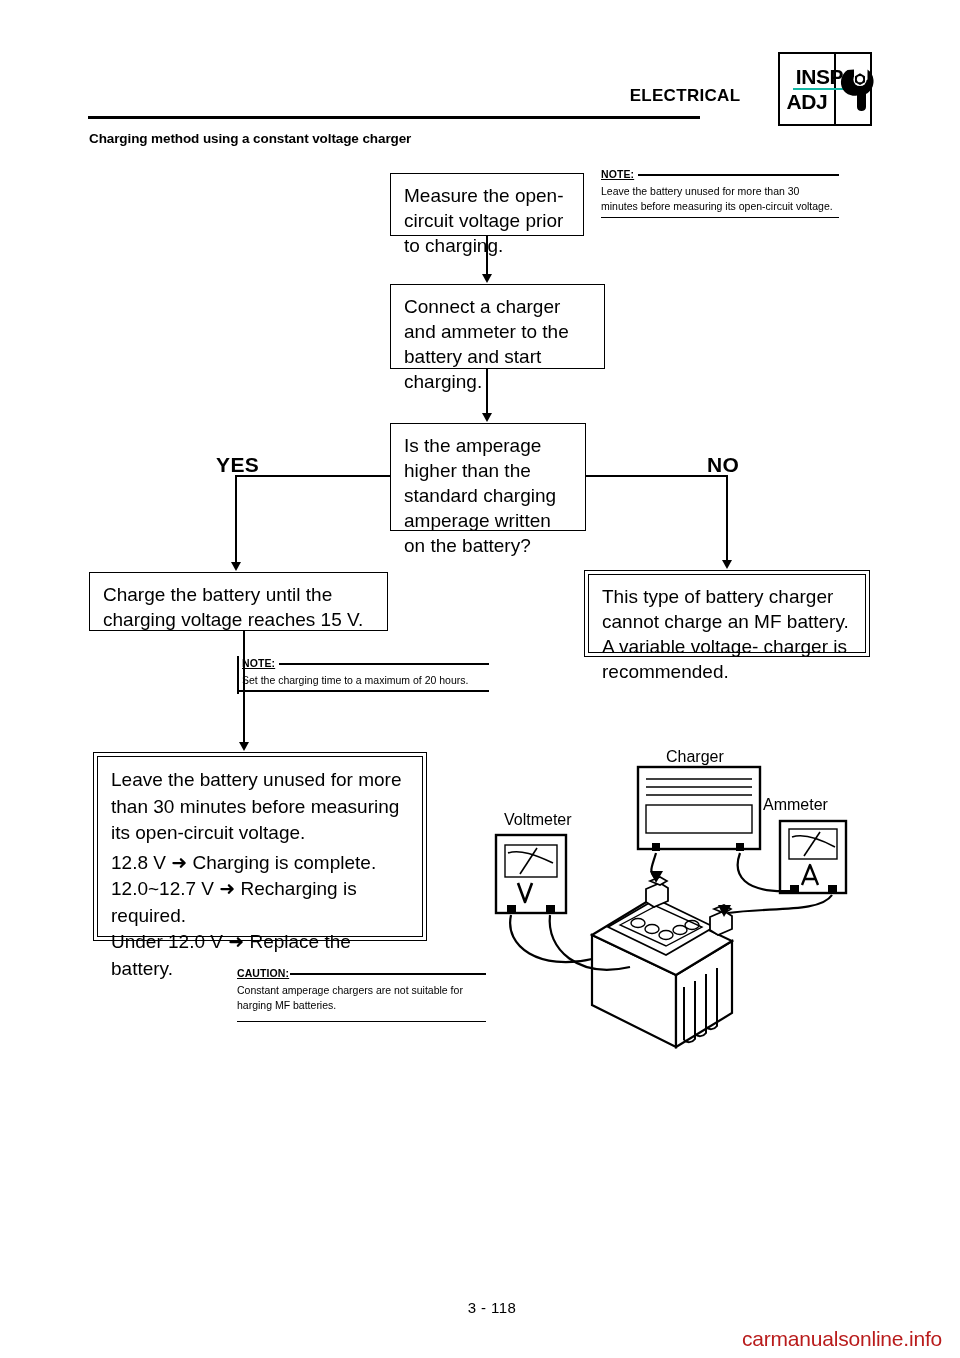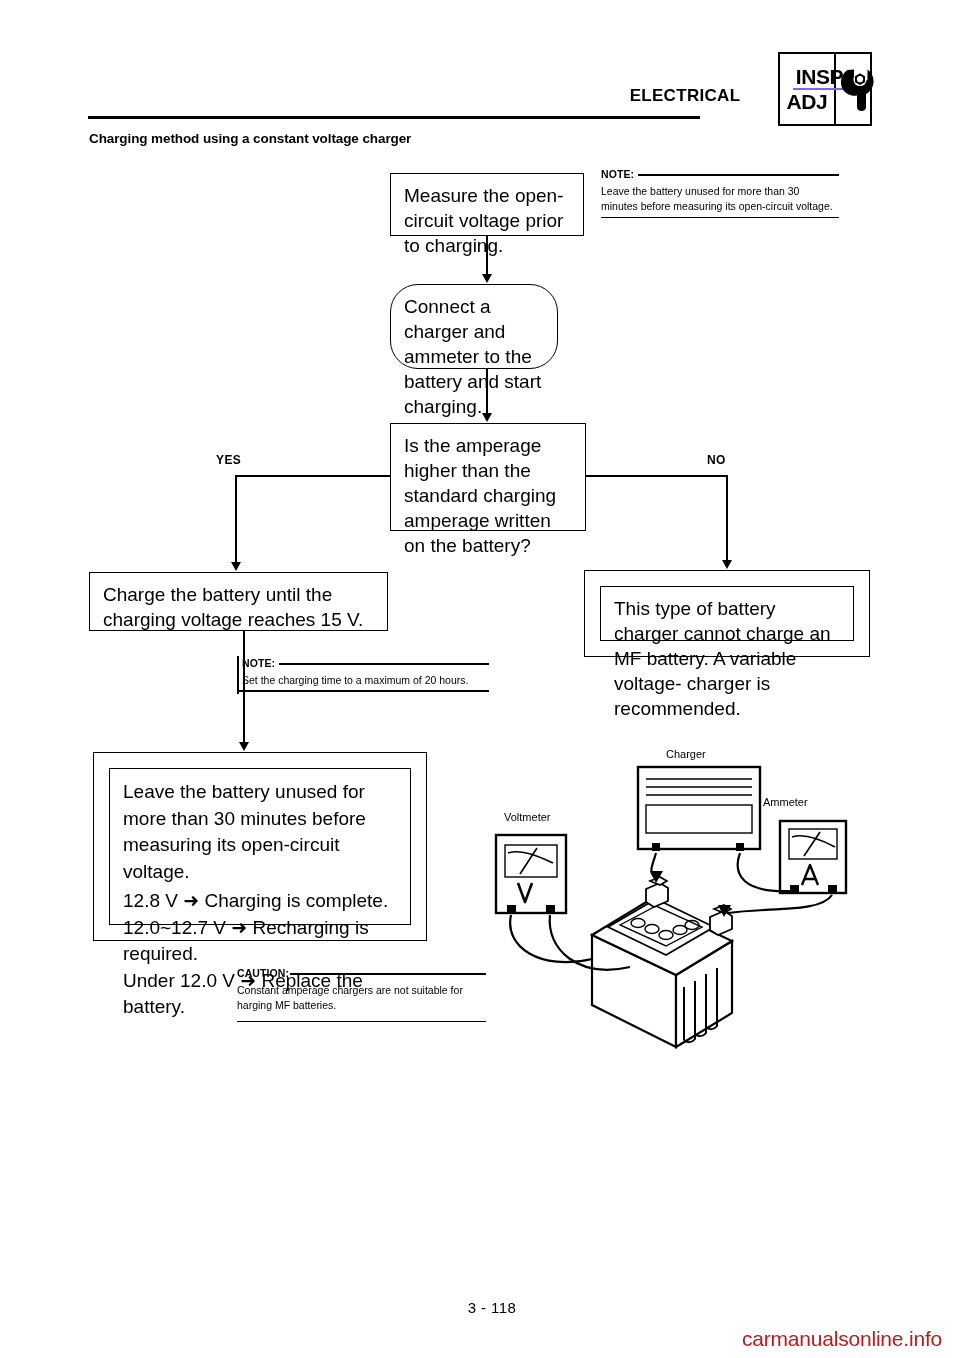--- a/index.html
+++ b/index.html
@@ -62,21 +62,21 @@
     justify-content: center;
     padding: 1px 0;
   }
   .logo-insp, .logo-adj {
     font-size: 21px;
     font-weight: bold;
     line-height: 1.02;
     letter-spacing: -0.4px;
   }
   .logo-insp {
-    border-bottom: 2px solid #8b5cf6;
+    border-bottom: 2px solid #14b8a6;
     padding: 0 10px 1px 3px;
     margin-left: 32px;
   }
   .logo-adj { padding: 1px 3px 0 3px; }
   .logo-icon {
     flex: 1;
     display: flex;
     align-items: center;
     justify-content: center;
   }
@@ -96,32 +96,32 @@
     position: absolute;
     border: 1.5px solid #000;
     box-sizing: border-box;
     background: #fff;
     font-size: 19px;
     line-height: 25px;
     padding: 9px 12px 9px 13px;
   }
   .fbox.dbl {
     border: 1.5px solid #000;
-    padding: 12px;
+    padding: 0;
   }
   .fbox.dbl > .inner {
     border: 1.5px solid #000;
     margin: 3px;
     height: calc(100% - 6px);
     box-sizing: border-box;
     padding: 9px 12px 9px 13px;
   }
 
   #box-measure   { left: 390px; top: 173px;  width: 194px; height: 63px; }
-  #box-connect   { left: 390px; top: 284px;  width: 168px; height: 85px; border-radius: 28px; }
+  #box-connect   { left: 390px; top: 284px;  width: 215px; height: 85px; }
   #box-question  { left: 390px; top: 423px;  width: 196px; height: 108px; }
   #box-charge    { left: 89px;  top: 572px;  width: 299px; height: 59px; }
   #box-nocharge  { left: 584px; top: 570px;  width: 286px; height: 87px; }
   #box-leave     { left: 93px;  top: 752px;  width: 334px; height: 189px; }
 
   #box-leave .inner { line-height: 26.5px; padding-top: 10px; }
   .vline { margin-top: 3px; }
 
   
   .ln {
@@ -135,21 +135,21 @@
     position: absolute;
     width: 0; height: 0;
     border-left: 5px solid transparent;
     border-right: 5px solid transparent;
     border-top: 9px solid #000;
   }
 
   
   .branch-label {
     position: absolute;
-    font-size: 12px;
+    font-size: 21px;
     font-weight: bold;
     letter-spacing: 0.4px;
   }
   #label-yes { left: 216px; top: 453px; }
   #label-no  { left: 707px; top: 453px; }
 
   
   .noteblock {
     position: absolute;
     font-size: 10.5px;
@@ -157,20 +157,21 @@
   }
   .noteblock .nb-head {
     display: flex;
     align-items: center;
   }
   .noteblock .nb-label {
     font-weight: bold;
     font-size: 10.5px;
     white-space: nowrap;
     letter-spacing: 0.1px;
+    text-decoration: underline;
   }
   .noteblock .nb-rule {
     flex: 1;
     height: 1.6px;
     background: #000;
     margin-left: 4px;
     margin-right: 0px;
   }
   .noteblock .nb-body {
     padding-top: 1px;
@@ -196,21 +197,21 @@
   
   .illus {
     position: absolute;
     left: 480px;
     top: 735px;
     width: 420px;
     height: 330px;
   }
   .illus-label {
     position: absolute;
-    font-size: 11px;
+    font-size: 16px;
   }
   #lbl-charger   { left: 666px; top: 748px; }
   #lbl-voltmeter { left: 504px; top: 811px; }
   #lbl-ammeter   { left: 763px; top: 796px; }
 
   
   .footer-page {
     position: absolute;
     left: 12px; top: 1299px;
     width: 960px;

